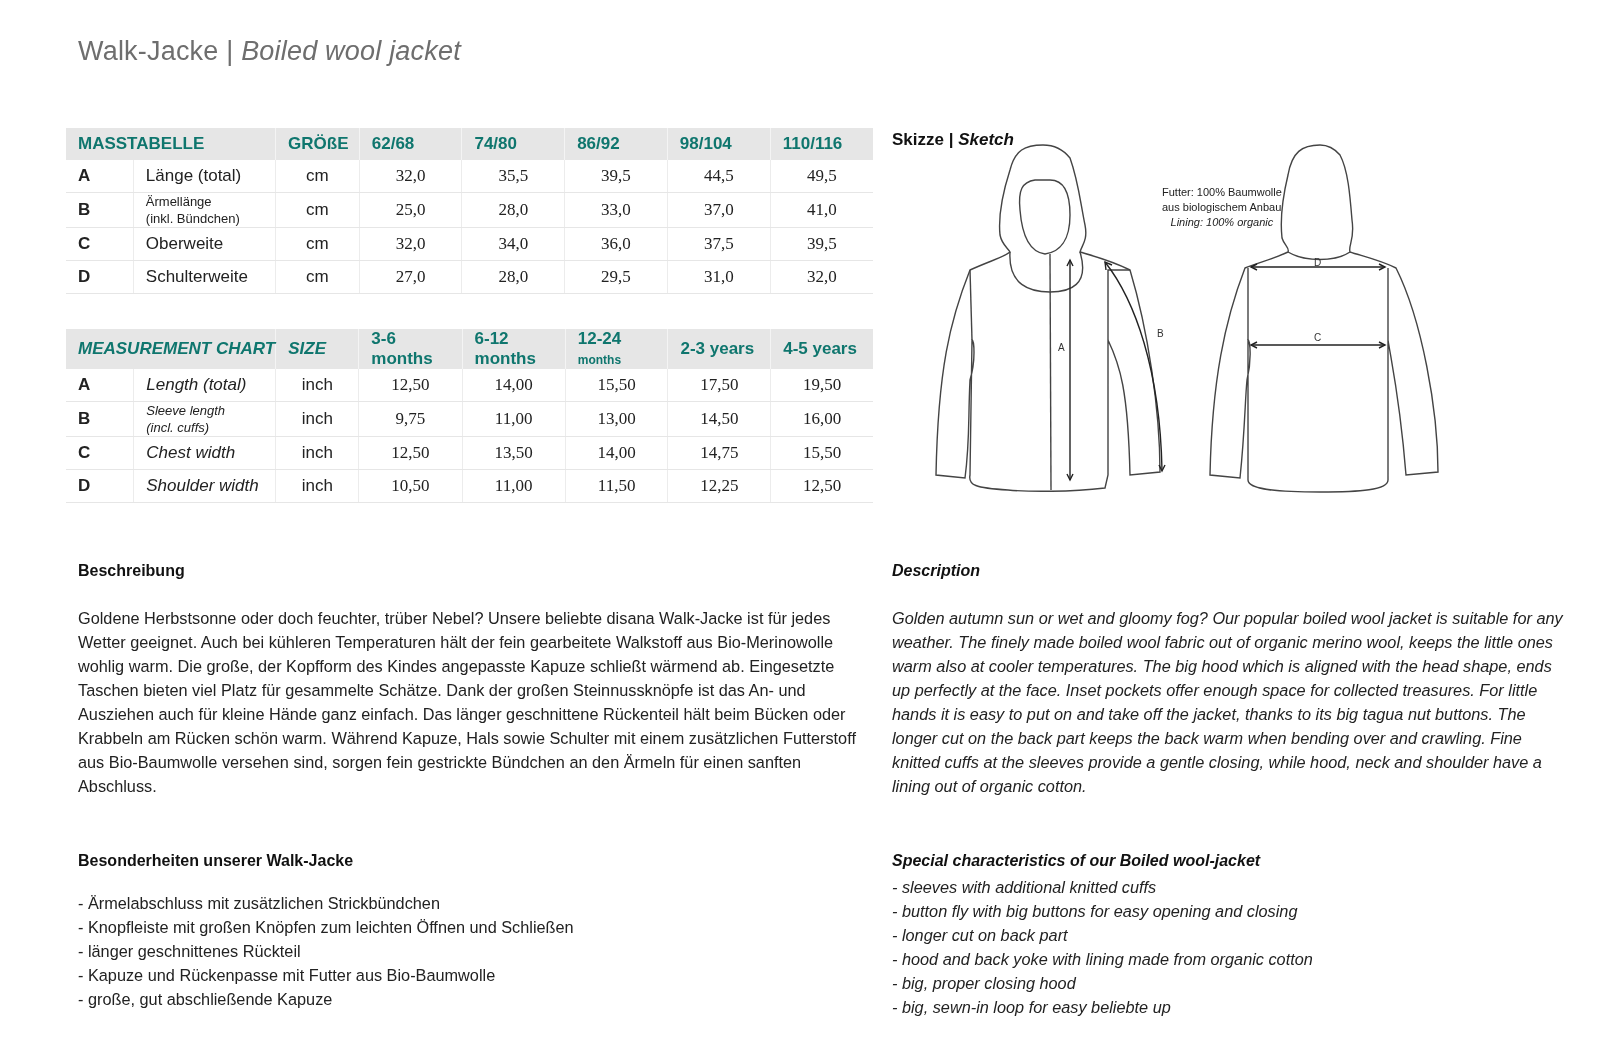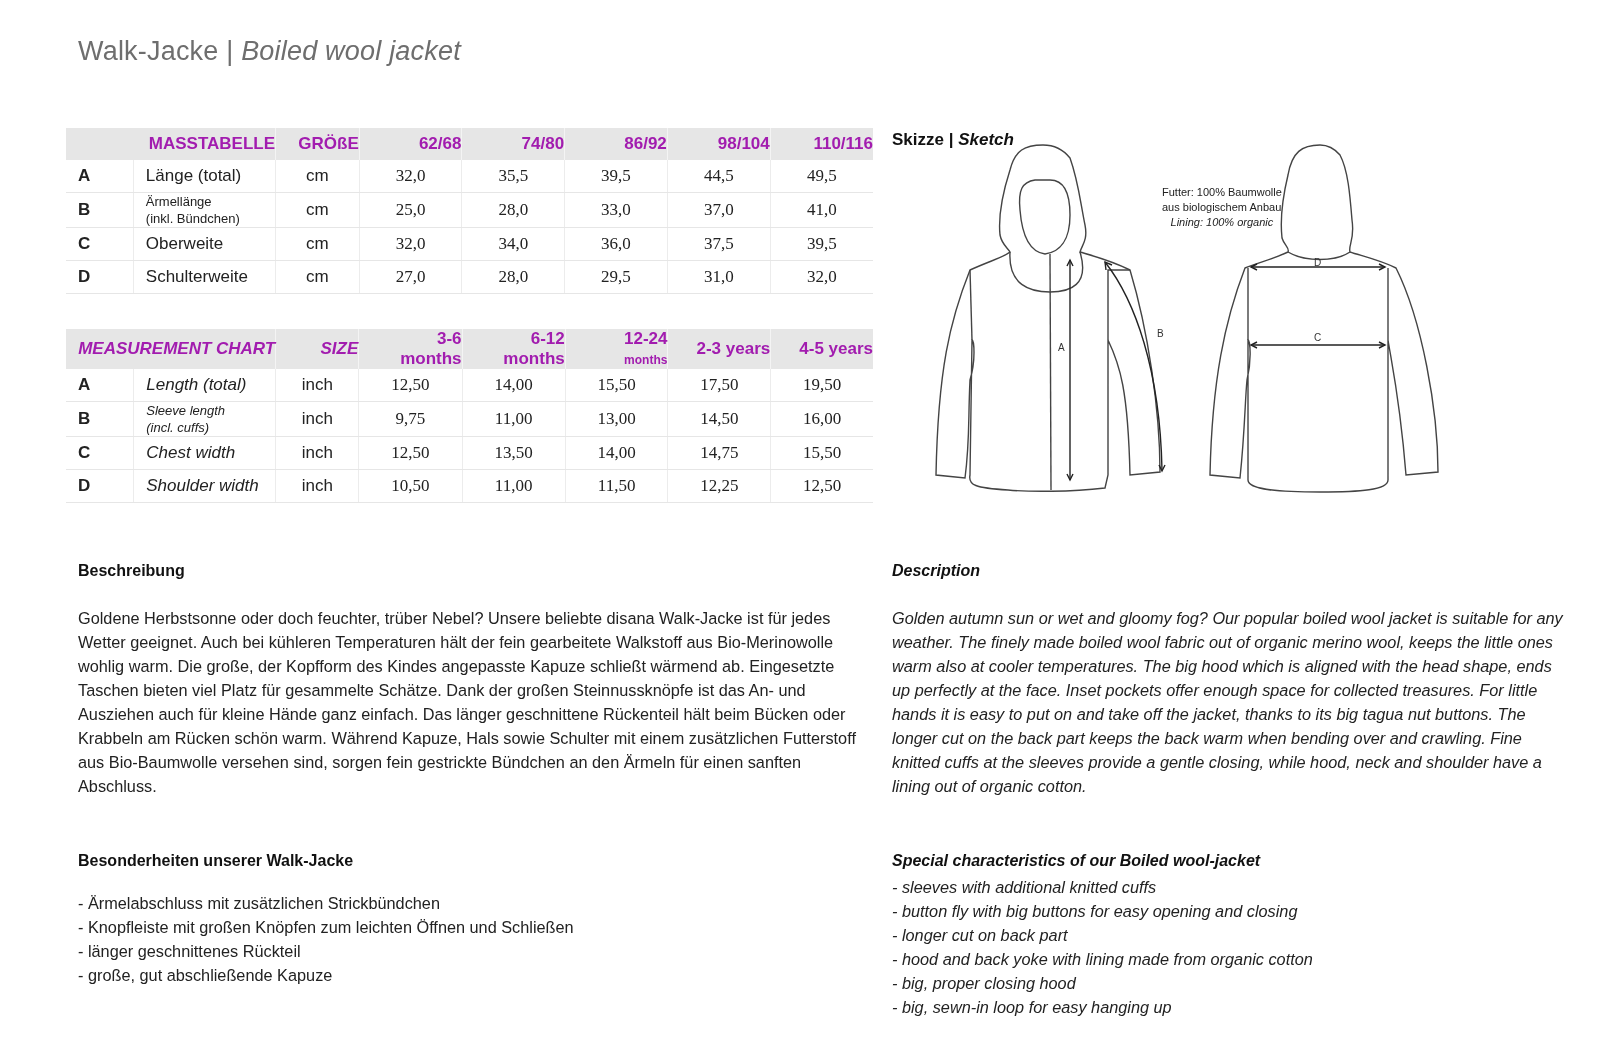--- a/index.html
+++ b/index.html
@@ -13,22 +13,22 @@
     }
     .title .it { font-style: italic; }
 
     table.mt {
       position: absolute; left: 66px; width: 807px;
       border-collapse: collapse; font-size: 17px;
     }
     table.mt.de { top: 128px; }
     table.mt.en { top: 329px; }
     table.mt th {
-      background: #e6e6e6; height: 32px; text-align: right; font-weight: bold;
-      padding: 0 0 0 12px; font-size: 17px; color: #a21caf;
+      background: #e6e6e6; height: 32px; text-align: left; font-weight: bold;
+      padding: 0 0 0 12px; font-size: 17px; color: #0f766e;
       border-right: 1px solid #f4f4f4;
     }
     table.mt td {
       height: 32px; padding: 0; border-bottom: 1px solid #e6e6e6;
       border-right: 1px solid #ececec; color: #222;
     }
     table.mt td.letter { font-weight: bold; padding-left: 12px; width: 56px; }
     table.mt td.label { padding-left: 12px; width: 130px; font-size: 17px; }
     table.mt td.label.small { font-size: 13px; line-height: 17px; }
     table.mt td.unit { text-align: center; width: 83px; }
@@ -213,24 +213,25 @@
 <div class="para" style="left:78px; top:606px; width:790px;">Goldene Herbstsonne oder doch feuchter, trüber Nebel? Unsere beliebte disana Walk-Jacke ist für jedes Wetter geeignet. Auch bei kühleren Temperaturen hält der fein gearbeitete Walkstoff aus Bio-Merinowolle wohlig warm. Die große, der Kopfform des Kindes angepasste Kapuze schließt wärmend ab. Eingesetzte Taschen bieten viel Platz für gesammelte Schätze. Dank der großen Steinnussknöpfe ist das An- und Ausziehen auch für kleine Hände ganz einfach. Das länger geschnittene Rückenteil hält beim Bücken oder Krabbeln am Rücken schön warm. Während Kapuze, Hals sowie Schulter mit einem zusätzlichen Futterstoff aus Bio-Baumwolle versehen sind, sorgen fein gestrickte Bündchen an den Ärmeln für einen sanften Abschluss.</div>
 
 <div class="h it" style="left:892px; top:562px;">Description</div>
 <div class="para it" style="left:892px; top:606px; width:680px;">Golden autumn sun or wet and gloomy fog? Our popular boiled wool jacket is suitable for any weather. The finely made boiled wool fabric out of organic merino wool, keeps the little ones warm also at cooler temperatures. The big hood which is aligned with the head shape, ends up perfectly at the face. Inset pockets offer enough space for collected treasures. For little hands it is easy to put on and take off the jacket, thanks to its big tagua nut buttons. The longer cut on the back part keeps the back warm when bending over and crawling. Fine knitted cuffs at the sleeves provide a gentle closing, while hood, neck and shoulder have a lining out of organic cotton.</div>
 
 <div class="h" style="left:78px; top:852px;text-align:center;">Besonderheiten unserer Walk-Jacke</div>
 <ul class="feat" style="left:78px; top:875px;margin-top:16px;">
   <li>- Ärmelabschluss mit zusätzlichen Strickbündchen</li>
   <li>- Knopfleiste mit großen Knöpfen zum leichten Öffnen und Schließen</li>
   <li>- länger geschnittenes Rückteil</li>
+  <li>- Kapuze und Rückenpasse mit Futter aus Bio-Baumwolle</li>
   <li>- große, gut abschließende Kapuze</li>
 </ul>
 
 <div class="h it" style="left:892px; top:852px;">Special characteristics of our Boiled wool-jacket</div>
 <ul class="feat it" style="left:892px; top:875px;">
   <li>- sleeves with additional knitted cuffs</li>
   <li>- button fly with big buttons for easy opening and closing</li>
   <li>- longer cut on back part</li>
   <li>- hood and back yoke with lining made from organic cotton</li>
   <li>- big, proper closing hood</li>
-  <li>- big, sewn-in loop for easy hanging up</li>
+  <li>- big, sewn-in loop for easy beliebte up</li>
 </ul>
 
 </body></html>

